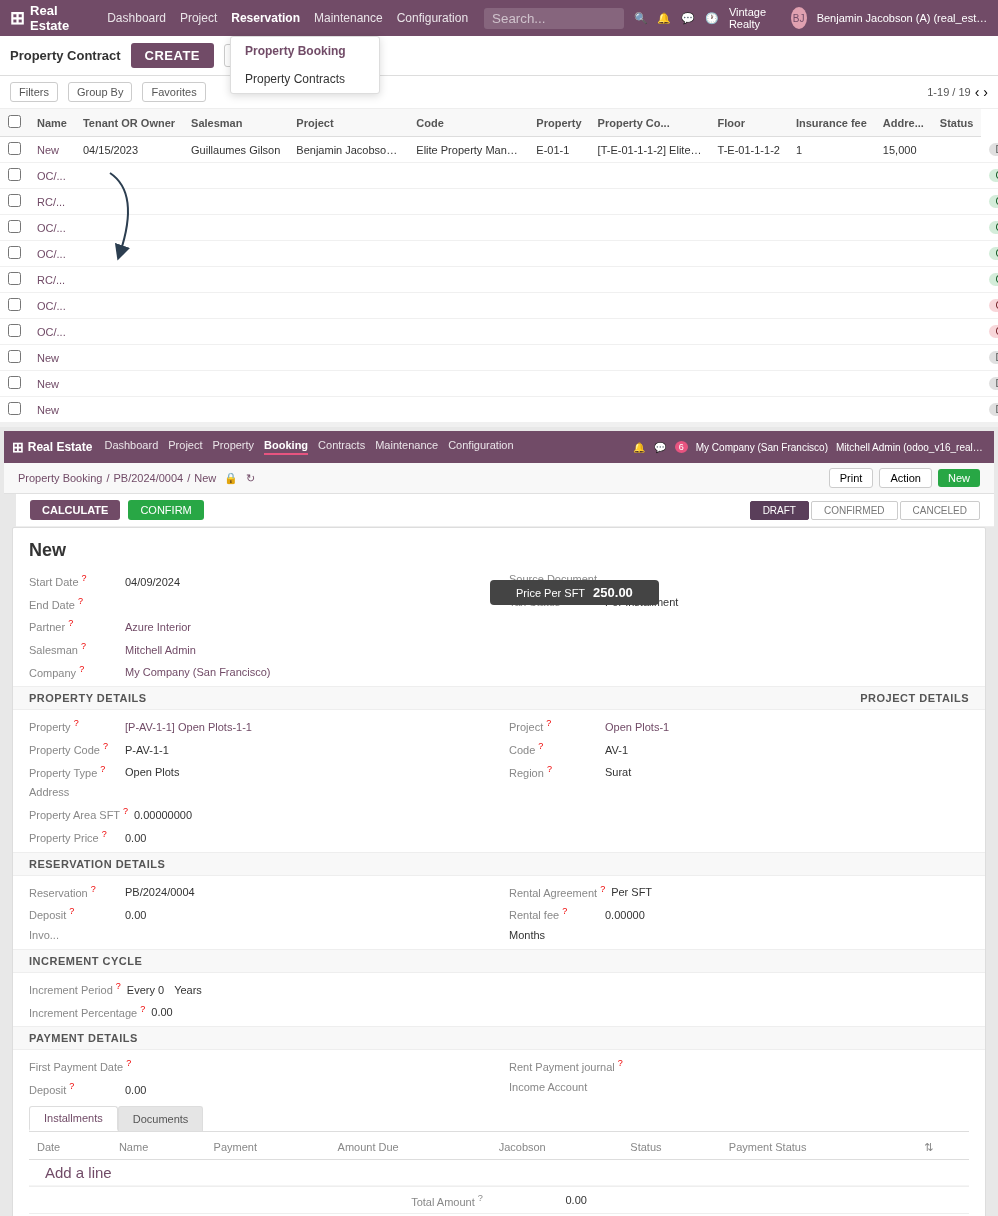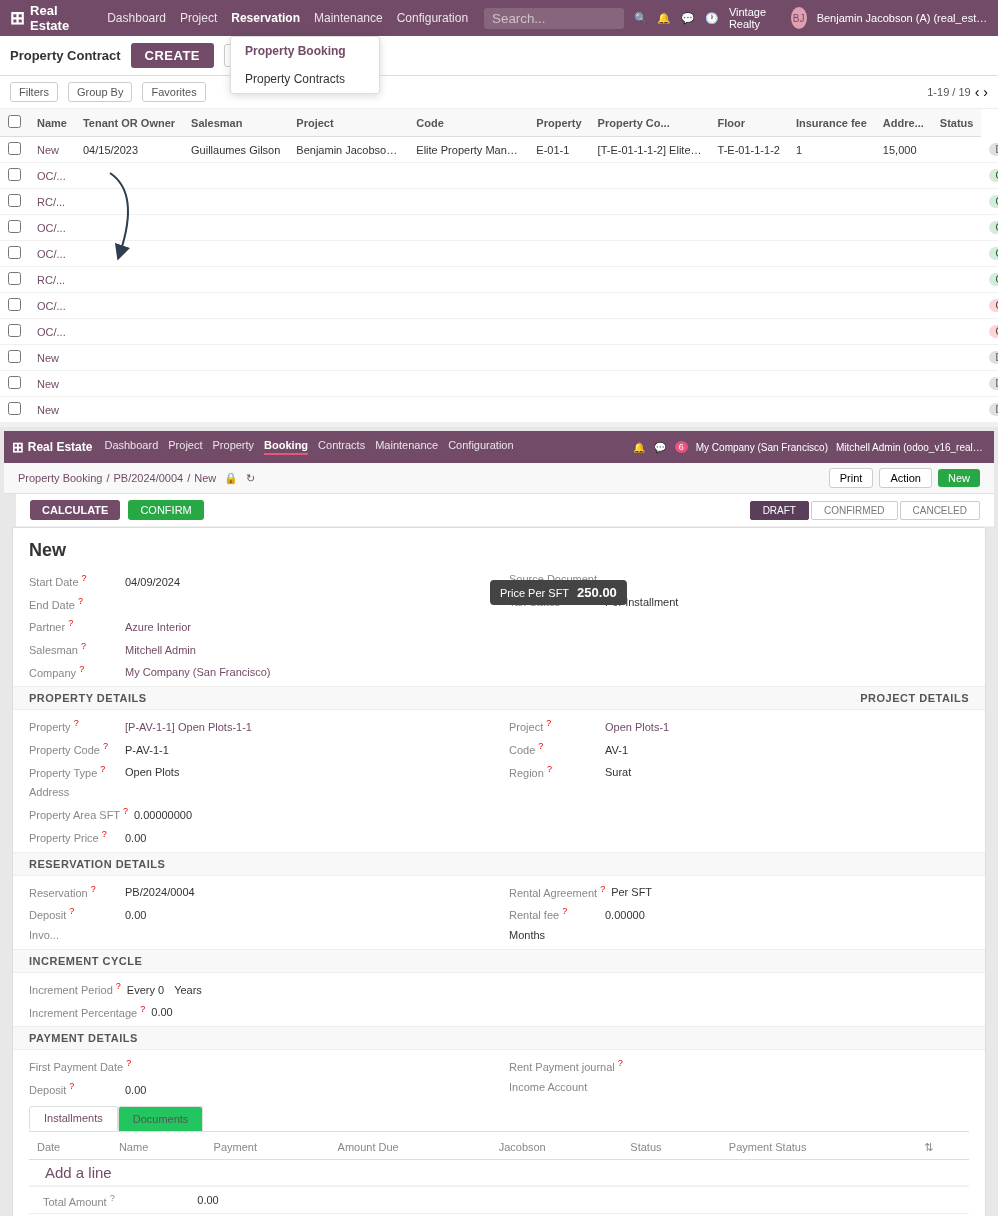--- a/index.html
+++ b/index.html
@@ -166,51 +166,51 @@
     .form-field .value { font-size: 11px; color: #333; }
     .form-field .value-link { font-size: 11px; color: #714B67; cursor: pointer; }
 
     .section-header { font-size: 11px; font-weight: bold; color: #555; background: #f8f8f8; padding: 5px 16px; border-top: 1px solid #eee; border-bottom: 1px solid #eee; margin: 8px -16px 8px; letter-spacing: 0.5px; }
 
     
     .tooltip-box {
       position: absolute;
       background: #444;
       color: white;
-      padding: 5px 10px;
+      padding: 5px 26px;
       border-radius: 4px;
       font-size: 11px;
       white-space: nowrap;
       z-index: 300;
       top: 580px;
       left: 490px;
       display: flex;
       align-items: center;
       gap: 8px;
     }
     .tooltip-box .tooltip-value { font-size: 13px; font-weight: bold; }
 
     
     .tabs-bar { display: flex; gap: 0; border-bottom: 1px solid #ddd; margin: 10px 0 0; }
-    .tab-btn { padding: 5px 14px; border: 1px solid #ddd; background: #22c55e; cursor: pointer; font-size: 11px; color: #555; border-bottom: none; border-radius: 3px 3px 0 0; }
+    .tab-btn { padding: 5px 14px; border: 1px solid #ddd; background: #e5e5e5; cursor: pointer; font-size: 11px; color: #555; border-bottom: none; border-radius: 3px 3px 0 0; }
     .tab-btn.active { background: white; color: #714B67; border-bottom: 2px solid white; font-weight: normal; }
 
     .installments-table { width: 100%; border-collapse: collapse; font-size: 11px; margin-top: 4px; }
     .installments-table th { background: white; border-bottom: 1px solid #ddd; padding: 5px 8px; text-align: left; color: #888; font-weight: normal; }
     .installments-table td { padding: 4px 8px; border-bottom: 1px solid #f5f5f5; color: #333; }
     .add-line { color: #714B67; cursor: pointer; font-size: 15px; padding: 4px 8px; }
 
     
     .outer-wrapper { position: relative; }
 
     
     .checkbox-cell { width: 24px; }
     input[type="checkbox"] { cursor: pointer; }
 
-    .total-amount-row { display: flex; justify-content: flex-start; align-items: center; padding: 6px 14px; font-size: 11px; gap: 24px; border-top: 1px solid #eee; }
+    .total-amount-row { display: flex; justify-content: center; align-items: center; padding: 6px 14px; font-size: 11px; gap: 24px; border-top: 1px solid #eee; }
     .total-amount-row .t-label { color: #888; }
     .total-amount-row .t-value { color: #333; min-width: 80px; text-align: right; }
   </style>
 </head>
 <body>
 
 <div class="outer-wrapper">
 
   <div class="top-nav">
     <span class="brand">

